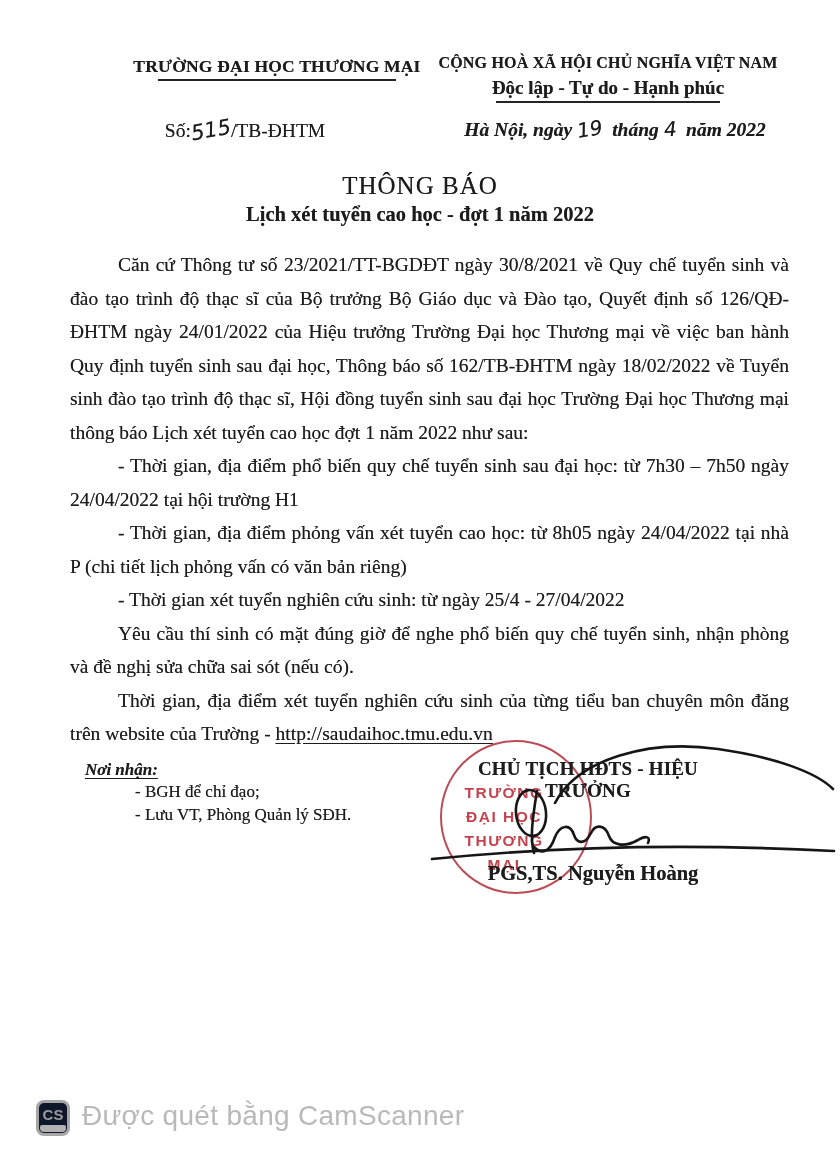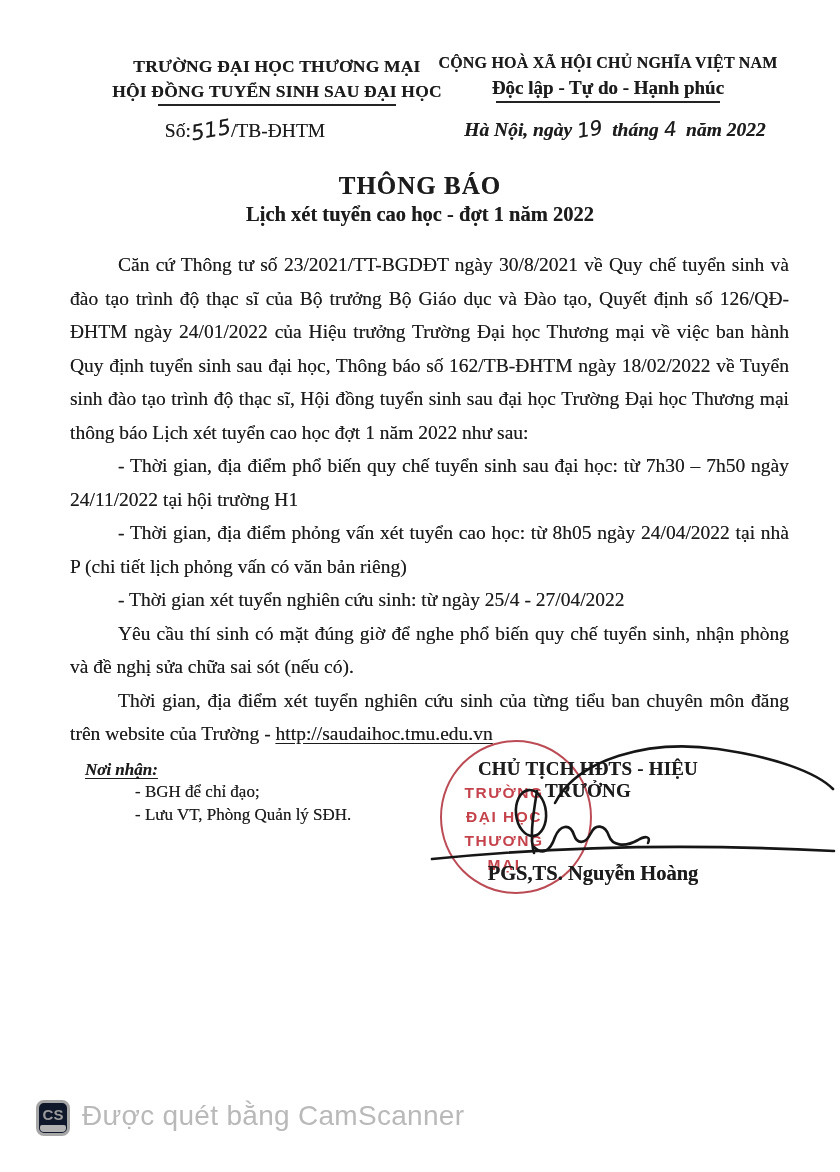--- a/index.html
+++ b/index.html
@@ -19,21 +19,21 @@
   .hdr-right{position:absolute;left:408px;top:54px;width:400px;text-align:center;font-weight:700;}
   .hdr-right .l1{font-size:16px;letter-spacing:.2px;}
   .hdr-right .l2{font-size:19px;margin-top:5px;}
   .date-line{position:absolute;left:430px;top:119px;width:370px;text-align:center;
     font-style:italic;font-weight:700;font-size:19.5px;}
   .hand{font-family:"DejaVu Sans", sans-serif;font-style:italic;font-weight:400;
     display:inline-block;transform:rotate(-10deg);font-size:20px;line-height:1;}
   .hand.m{transform:rotate(-4deg);}
   
   .title-block{position:absolute;left:0;top:172px;width:840px;text-align:center;}
-  .title-main{font-size:25px;font-weight:700;letter-spacing:1px;}
+  .title-main{font-size:25px;font-weight:400;letter-spacing:1px;}
   .title-sub{font-size:20.5px;font-weight:700;margin-top:3px;}
   
   .body-block{position:absolute;left:70px;top:248px;width:719px;
     font-size:19.5px;line-height:33.5px;text-align:justify;}
   .body-block p{margin:0;text-indent:48px;}
   .doc-link{text-decoration:underline;color:inherit;text-underline-offset:3px;}
   
   .recips{position:absolute;left:85px;top:760px;font-size:17px;}
   .recips .lbl{font-weight:700;font-style:italic;text-decoration:underline;text-underline-offset:3px;}
   .recipient-item{margin-left:50px;line-height:23px;}
@@ -58,40 +58,39 @@
   .cam-text{position:absolute;left:82px;top:8px;font-family:"Liberation Sans", sans-serif;
     font-size:28px;color:var(--wm-color,#b9b9b9);letter-spacing:.3px;}
 </style>
 </head>
 <body>
 
 <div class="page">
 
   <div class="hdr-left ink">
     <div class="l1">TRƯỜNG ĐẠI HỌC THƯƠNG MẠI</div>
-    <div class="l2">HỘI ĐỒNG TUYỂN SINH SAU ĐẠI HỌC</div>
     <div class="ubar left"></div>
   </div>
   <div class="doc-no ink"><span>Số:</span><span class="hand" style="font-size:21px">515</span><span>/TB-ĐHTM</span></div>
 
   <div class="hdr-right ink">
     <div class="l1">CỘNG HOÀ XÃ HỘI CHỦ NGHĨA VIỆT NAM</div>
     <div class="l2">Độc lập - Tự do - Hạnh phúc</div>
     <div class="ubar right"></div>
   </div>
   <div class="date-line ink"><span>Hà Nội, ngày</span> <span class="hand">19</span>&nbsp; <span>tháng</span> <span class="hand m">4</span>&nbsp; <span>năm 2022</span></div>
 
   <div class="title-block ink">
     <div class="title-main">THÔNG BÁO</div>
     <div class="title-sub">Lịch xét tuyển cao học - đợt 1 năm 2022</div>
   </div>
 
   <div class="body-block ink">
     <p>Căn cứ Thông tư số 23/2021/TT-BGDĐT ngày 30/8/2021 về Quy chế tuyển sinh và đào tạo trình độ thạc sĩ của Bộ trưởng Bộ Giáo dục và Đào tạo, Quyết định số 126/QĐ-ĐHTM ngày 24/01/2022 của Hiệu trưởng Trường Đại học Thương mại về việc ban hành Quy định tuyển sinh sau đại học, Thông báo số 162/TB-ĐHTM ngày 18/02/2022 về Tuyển sinh đào tạo trình độ thạc sĩ, Hội đồng tuyển sinh sau đại học Trường Đại học Thương mại thông báo Lịch xét tuyển cao học đợt 1 năm 2022 như sau:</p>
-    <p>- Thời gian, địa điểm phổ biến quy chế tuyển sinh sau đại học: từ 7h30 – 7h50 ngày 24/11/2022 tại hội trường H1</p>
+    <p>- Thời gian, địa điểm phổ biến quy chế tuyển sinh sau đại học: từ 7h30 – 7h50 ngày 24/04/2022 tại hội trường H1</p>
     <p>- Thời gian, địa điểm phỏng vấn xét tuyển cao học: từ 8h05 ngày 24/04/2022 tại nhà P (chi tiết lịch phỏng vấn có văn bản riêng)</p>
     <p>- Thời gian xét tuyển nghiên cứu sinh: từ ngày 25/4 - 27/04/2022</p>
     <p>Yêu cầu thí sinh có mặt đúng giờ để nghe phổ biến quy chế tuyển sinh, nhận phòng và đề nghị sửa chữa sai sót (nếu có).</p>
     <p><span>Thời gian, địa điểm xét tuyển nghiên cứu sinh của từng tiểu ban chuyên môn đăng trên website của Trường - </span><span class="doc-link">http://saudaihoc.tmu.edu.vn</span></p>
   </div>
 
   <div class="recips ink">
     <div class="lbl">Nơi nhận:</div>
     <div>
         <div class="recipient-item ink">- BGH để chỉ đạo;</div>

